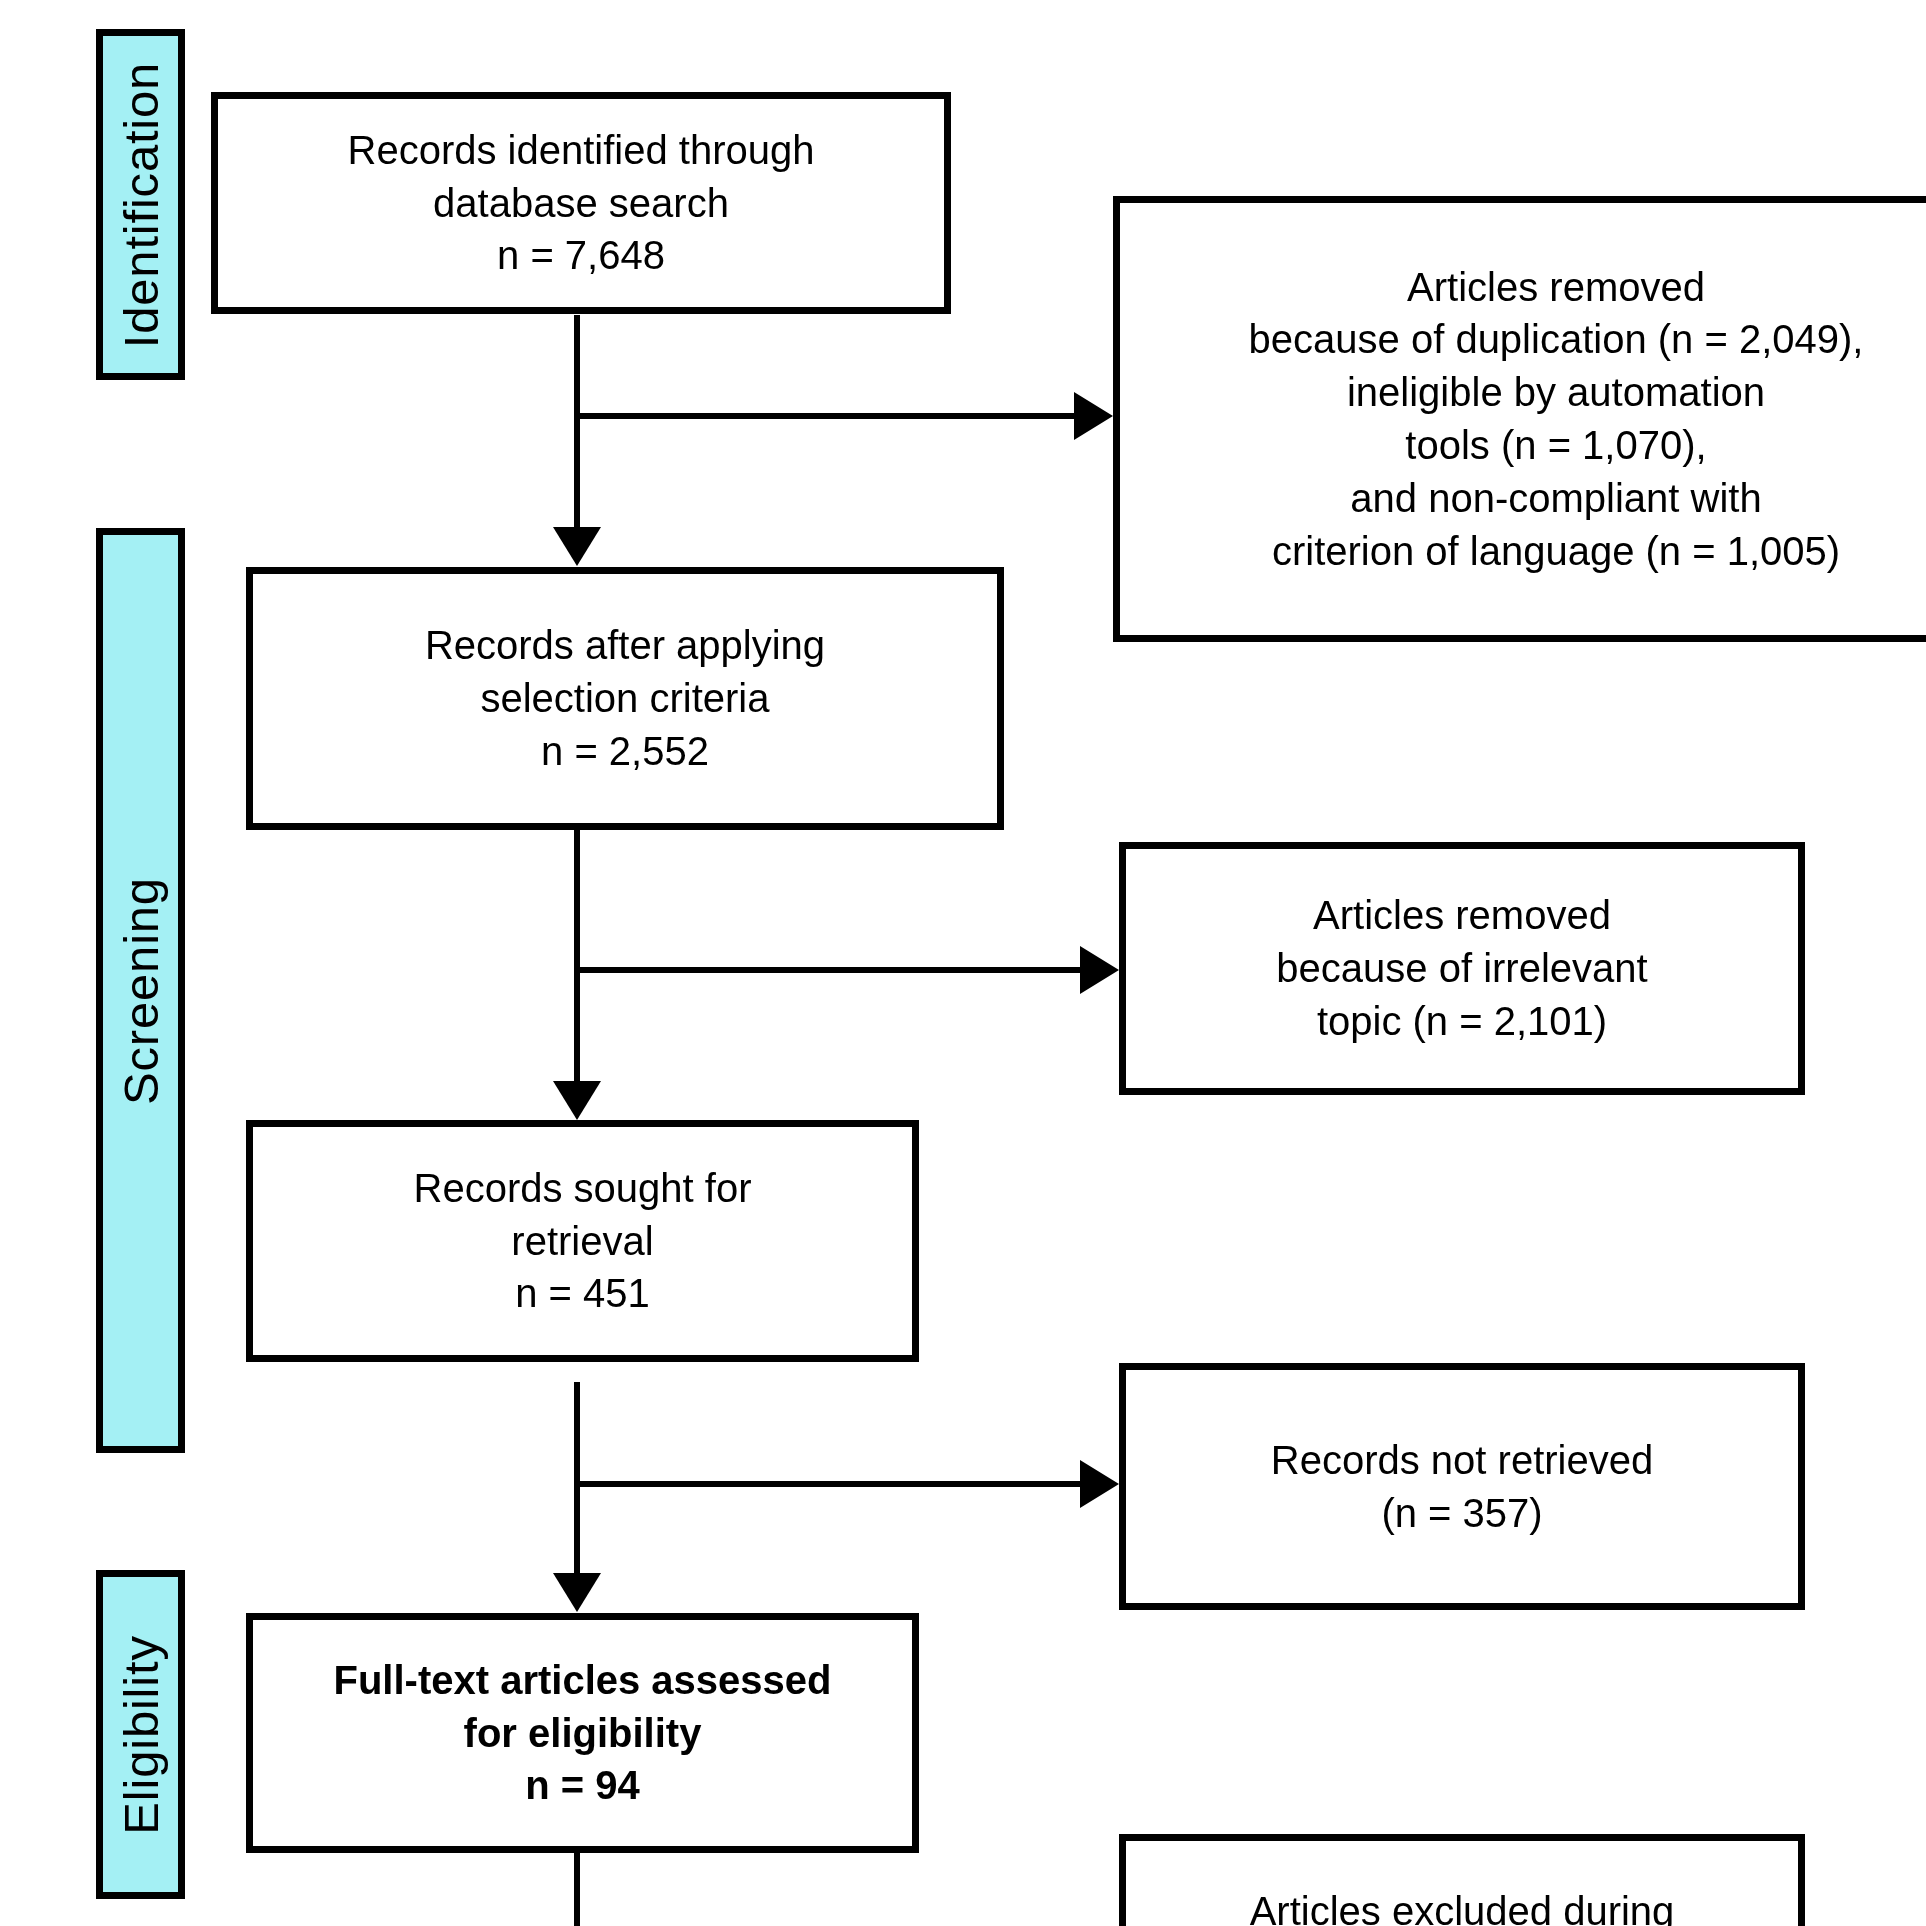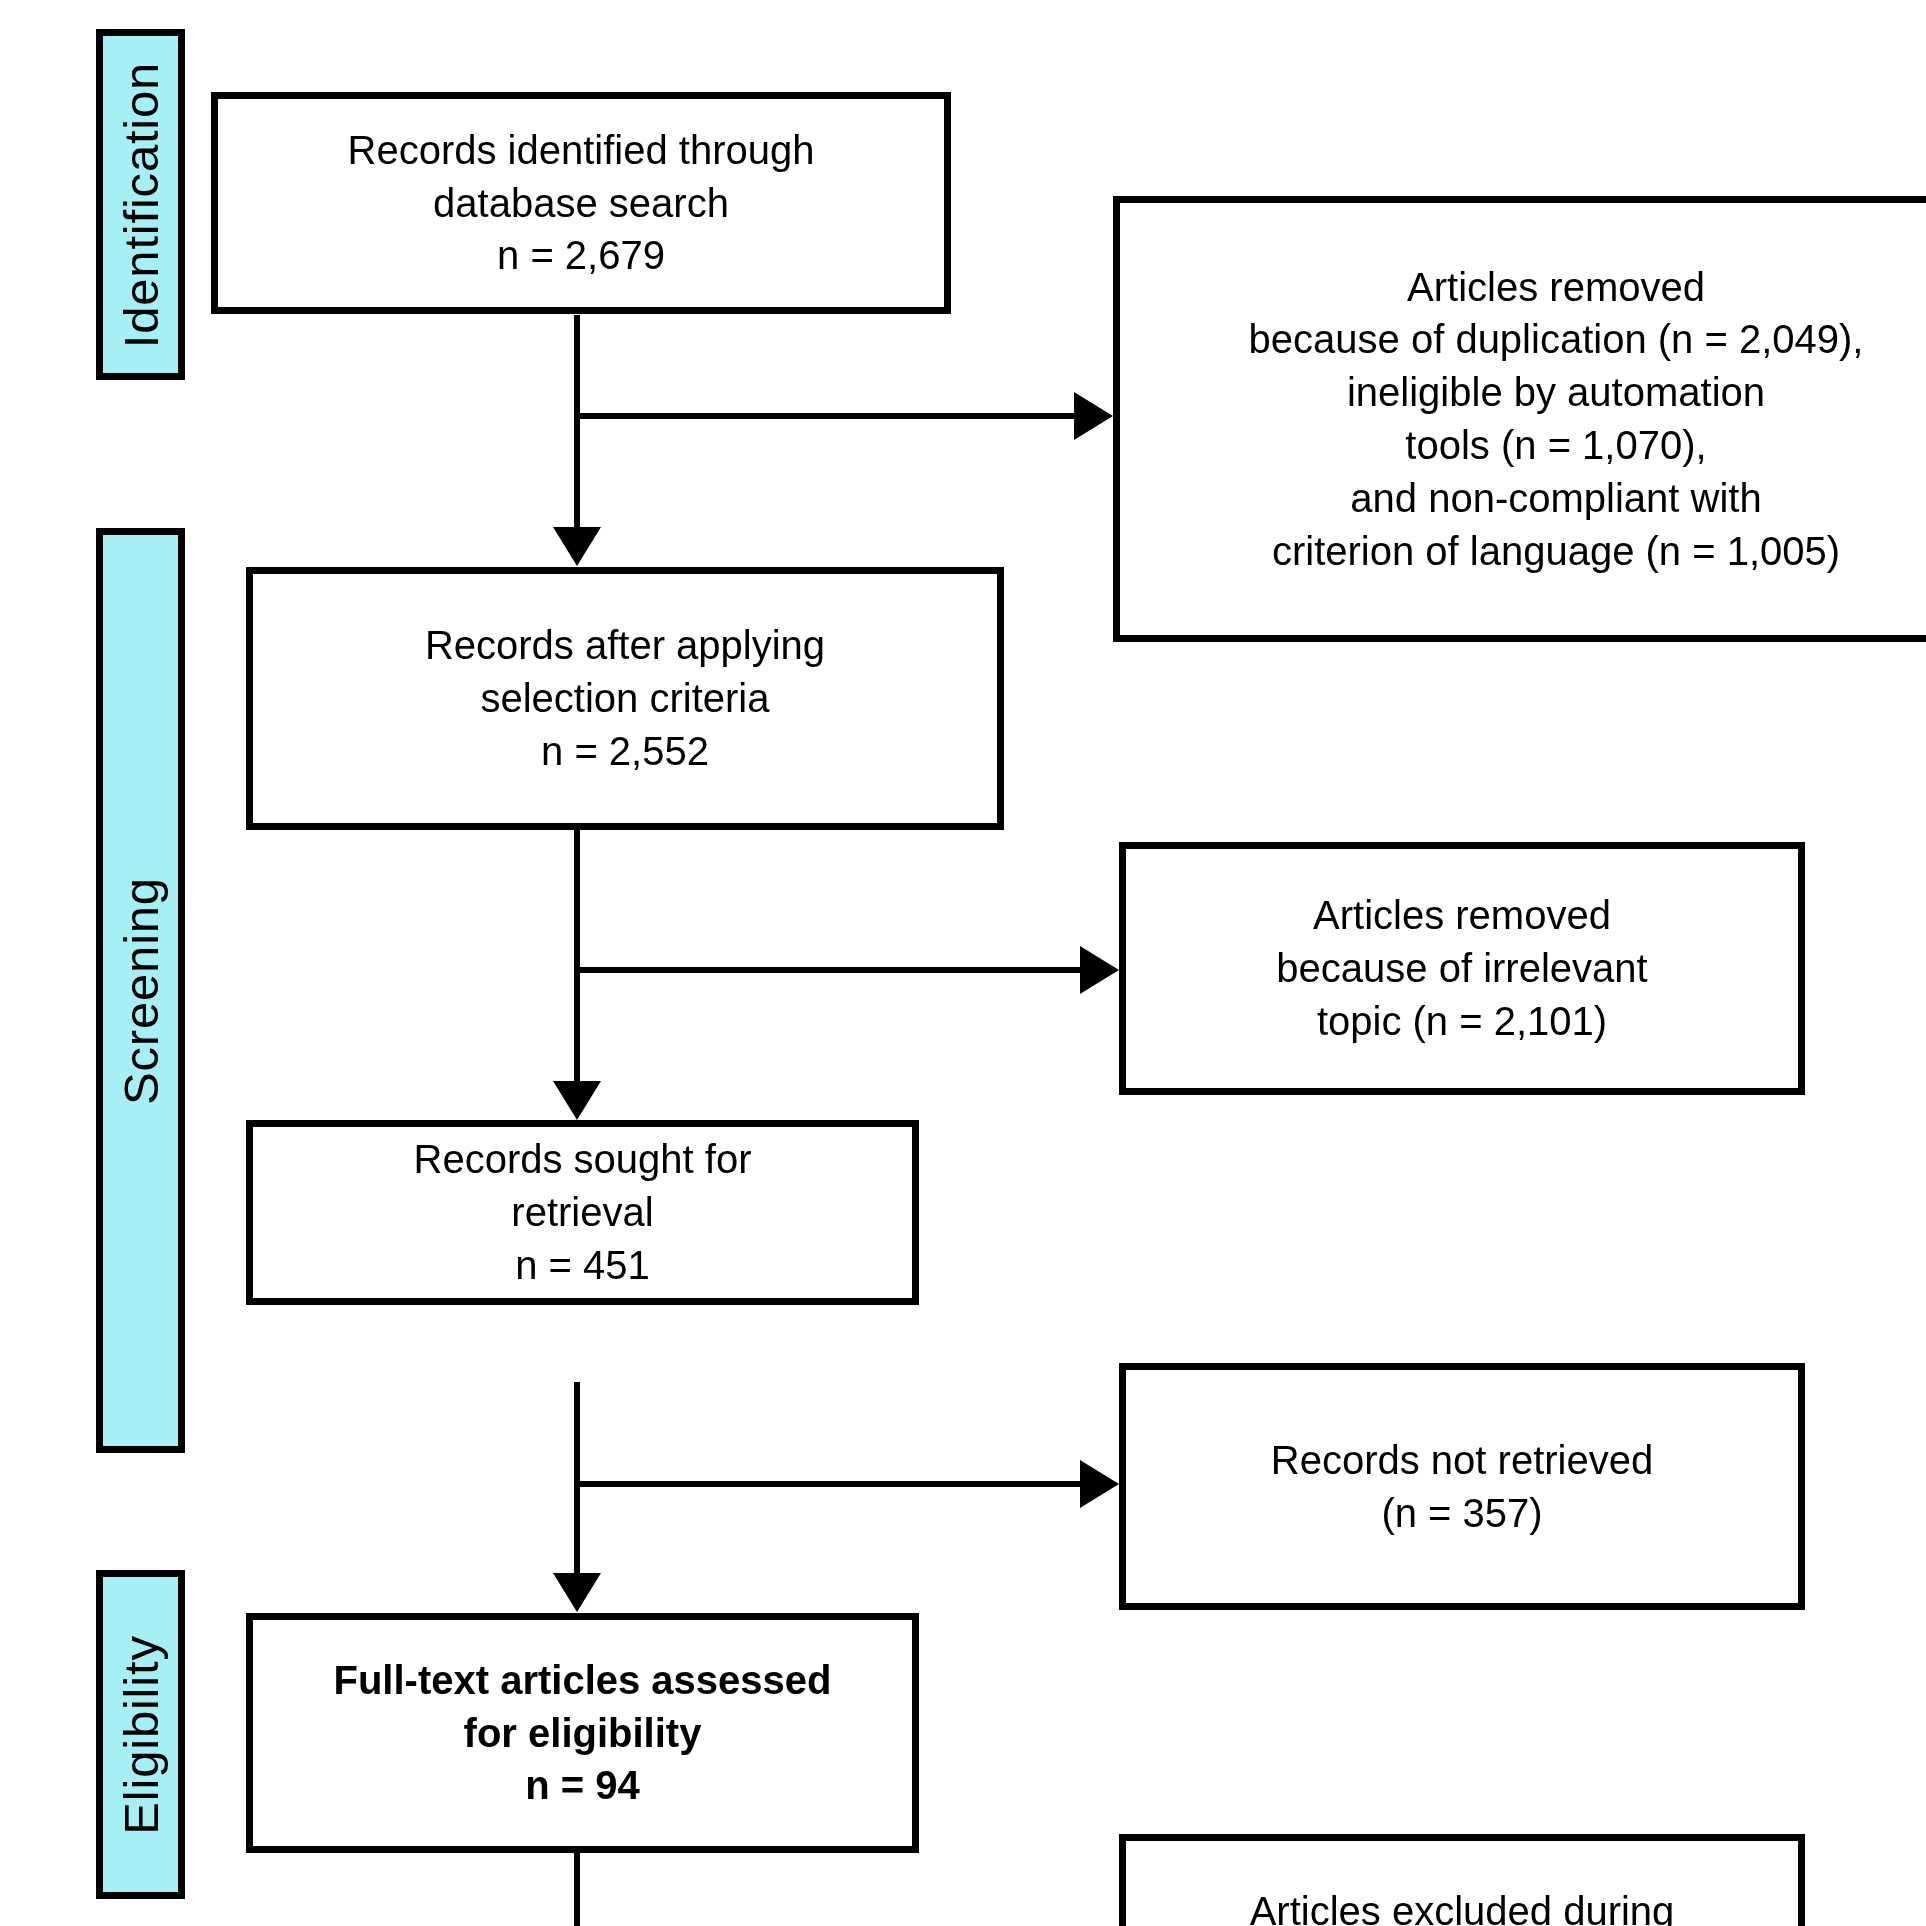--- a/index.html
+++ b/index.html
@@ -82,28 +82,28 @@
   <div class="stage-band" style="left:96px; top:528px; width:89px; height:925px;">
     <span class="stage-label">Screening</span>
   </div>
   <div class="stage-band" style="left:96px; top:1570px; width:89px; height:329px;">
     <span class="stage-label">Eligibility</span>
   </div>
 
   <div class="flow-box" style="left:211px; top:92px; width:740px; height:222px;">
     <div class="box-text">Records identified through
 database search
-n = 2,679</div>
+n = 7,648</div>
   </div>
   <div class="flow-box" style="left:246px; top:567px; width:758px; height:263px;">
     <div class="box-text">Records after applying
 selection criteria
 n = 2,552</div>
   </div>
-  <div class="flow-box" style="left:246px; top:1120px; width:673px; height:185px;">
+  <div class="flow-box" style="left:246px; top:1120px; width:673px; height:242px;">
     <div class="box-text">Records sought for
 retrieval
 n = 451</div>
   </div>
   <div class="flow-box" style="left:246px; top:1613px; width:673px; height:240px;font-weight:bold;">
     <div class="box-text">Full-text articles assessed
 for eligibility
 n = 94</div>
   </div>
 

